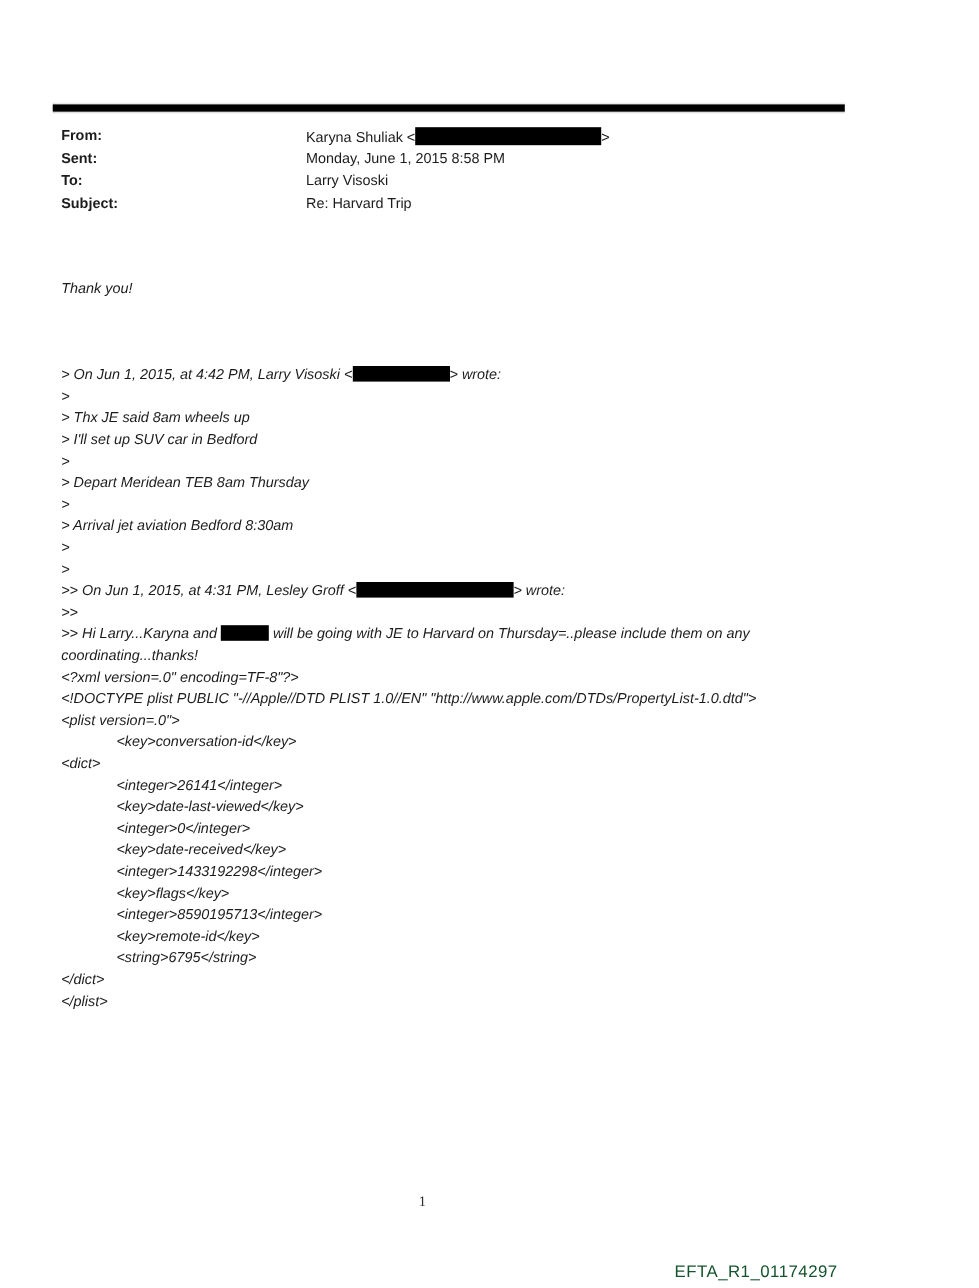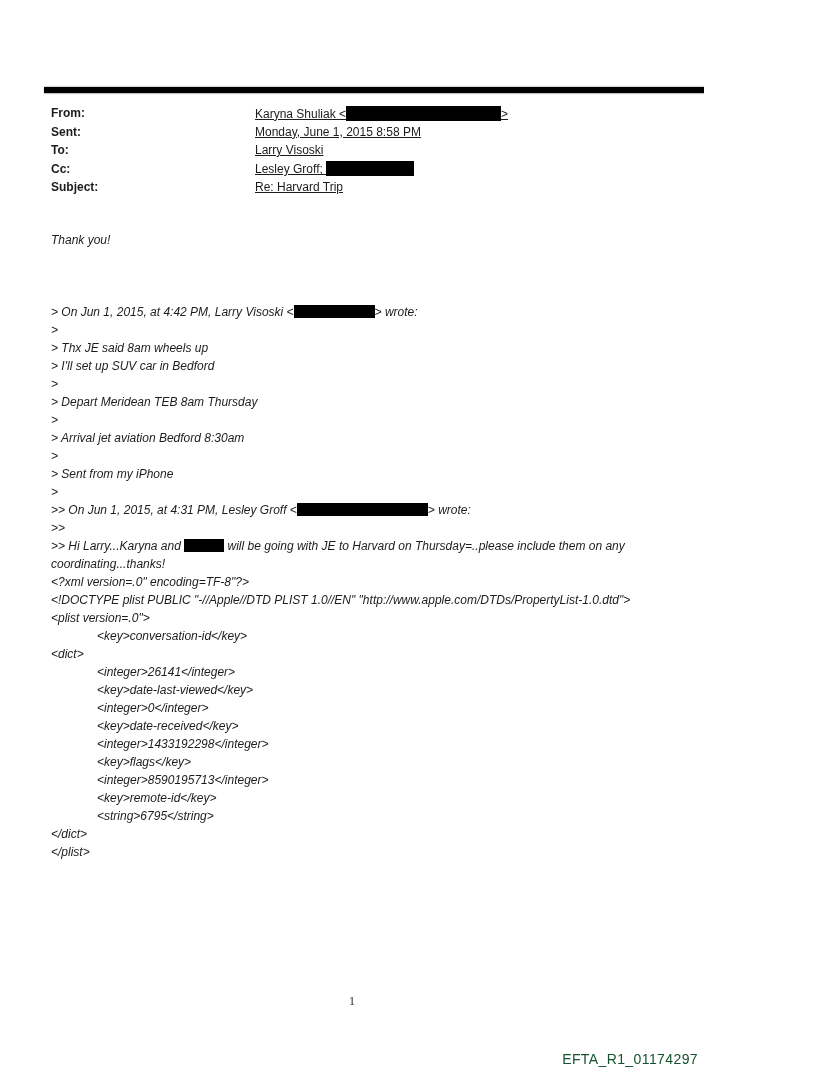--- a/index.html
+++ b/index.html
@@ -31,21 +31,21 @@
   .header-row {
     display: flex;
     height: 18.5px;
     align-items: center;
   }
   .header-label {
     width: 204px;
     font-weight: bold;
     flex: 0 0 204px;
   }
-  .header-value { white-space: pre; text-decoration: underline; }
+  .header-value { white-space: pre; }
   .redaction {
     display: inline-block;
     background: #000;
     height: 13px;
     vertical-align: -2px;
   }
   .header-value .redaction { height: 15px; vertical-align: -3px; }
   .email-body {
     position: absolute;
     left: 51px;
@@ -89,44 +89,39 @@
       </div>
       <div class="header-row">
         <span class="header-label">Sent:</span>
         <span class="header-value"><span>Monday, June 1, 2015 8:58 PM</span></span>
       </div>
       <div class="header-row">
         <span class="header-label">To:</span>
         <span class="header-value"><span>Larry Visoski</span></span>
       </div>
       <div class="header-row">
-        <span class="header-label">Cc:</span>
-        <span class="header-value"><span>Lesley Groff; </span><span class="redaction" style="width: 88px; background: rgb(0, 0, 0);"></span></span>
-      </div>
-      <div class="header-row">
         <span class="header-label">Subject:</span>
         <span class="header-value"><span>Re: Harvard Trip</span></span>
       </div>
     </div>
 
   <div class="email-body">
       <div class="body-line"><span>Thank you!</span></div>
       <div class="body-line"></div>
       <div class="body-line"></div>
       <div class="body-line"></div>
       <div class="body-line"><span>&gt; On Jun 1, 2015, at 4:42 PM, Larry Visoski &lt;</span><span class="redaction" style="width: 81px; background: rgb(0, 0, 0);"></span><span>&gt; wrote:</span></div>
       <div class="body-line"><span>&gt;</span></div>
       <div class="body-line"><span>&gt; Thx JE said 8am wheels up</span></div>
       <div class="body-line"><span>&gt; I'll set up SUV car in Bedford</span></div>
       <div class="body-line"><span>&gt;</span></div>
       <div class="body-line"><span>&gt; Depart Meridean TEB 8am Thursday</span></div>
       <div class="body-line"><span>&gt;</span></div>
       <div class="body-line"><span>&gt; Arrival jet aviation Bedford 8:30am</span></div>
       <div class="body-line"><span>&gt;</span></div>
-      <div class="body-line"><span>&gt; Sent from my iPhone</span></div>
       <div class="body-line"><span>&gt;</span></div>
       <div class="body-line"><span>&gt;&gt; On Jun 1, 2015, at 4:31 PM, Lesley Groff &lt;</span><span class="redaction" style="width: 131px; background: rgb(0, 0, 0);"></span><span>&gt; wrote:</span></div>
       <div class="body-line"><span>&gt;&gt;</span></div>
       <div class="body-line"><span>&gt;&gt; Hi Larry...Karyna and </span><span class="redaction" style="width: 40px; background: rgb(0, 0, 0);"></span><span> will be going with JE to Harvard on Thursday=..please include them on any</span></div>
       <div class="body-line"><span>coordinating...thanks!</span></div>
       <div class="body-line"><span>&lt;?xml version=.0" encoding=TF-8"?&gt;</span></div>
       <div class="body-line"><span>&lt;!DOCTYPE plist PUBLIC "-//Apple//DTD PLIST 1.0//EN" "http://www.apple.com/DTDs/PropertyList-1.0.dtd"&gt;</span></div>
       <div class="body-line"><span>&lt;plist version=.0"&gt;</span></div>
       <div class="body-line" style="padding-left: 46px;"><span>&lt;key&gt;conversation-id&lt;/key&gt;</span></div>
       <div class="body-line"><span>&lt;dict&gt;</span></div>

